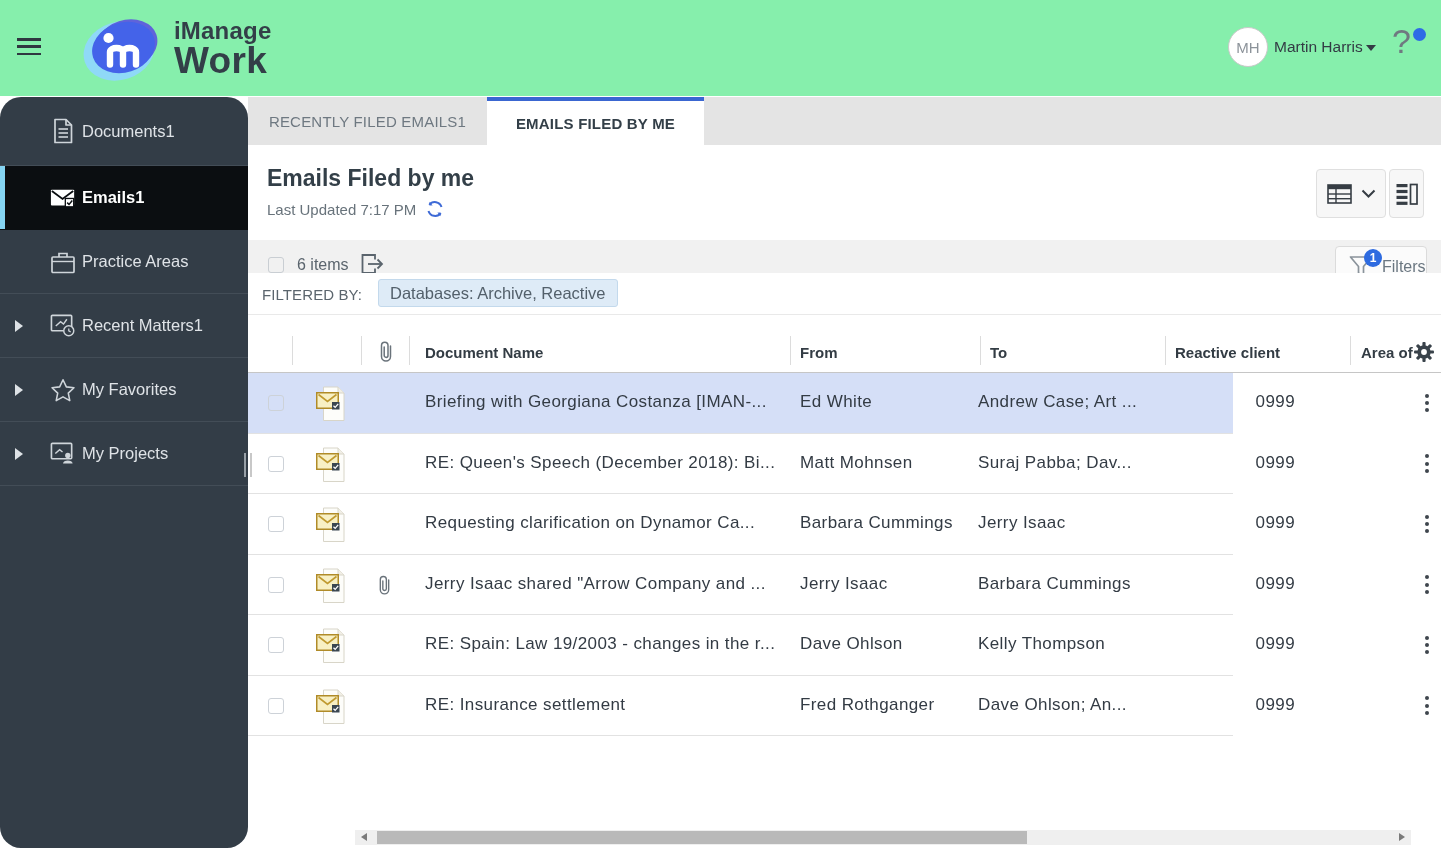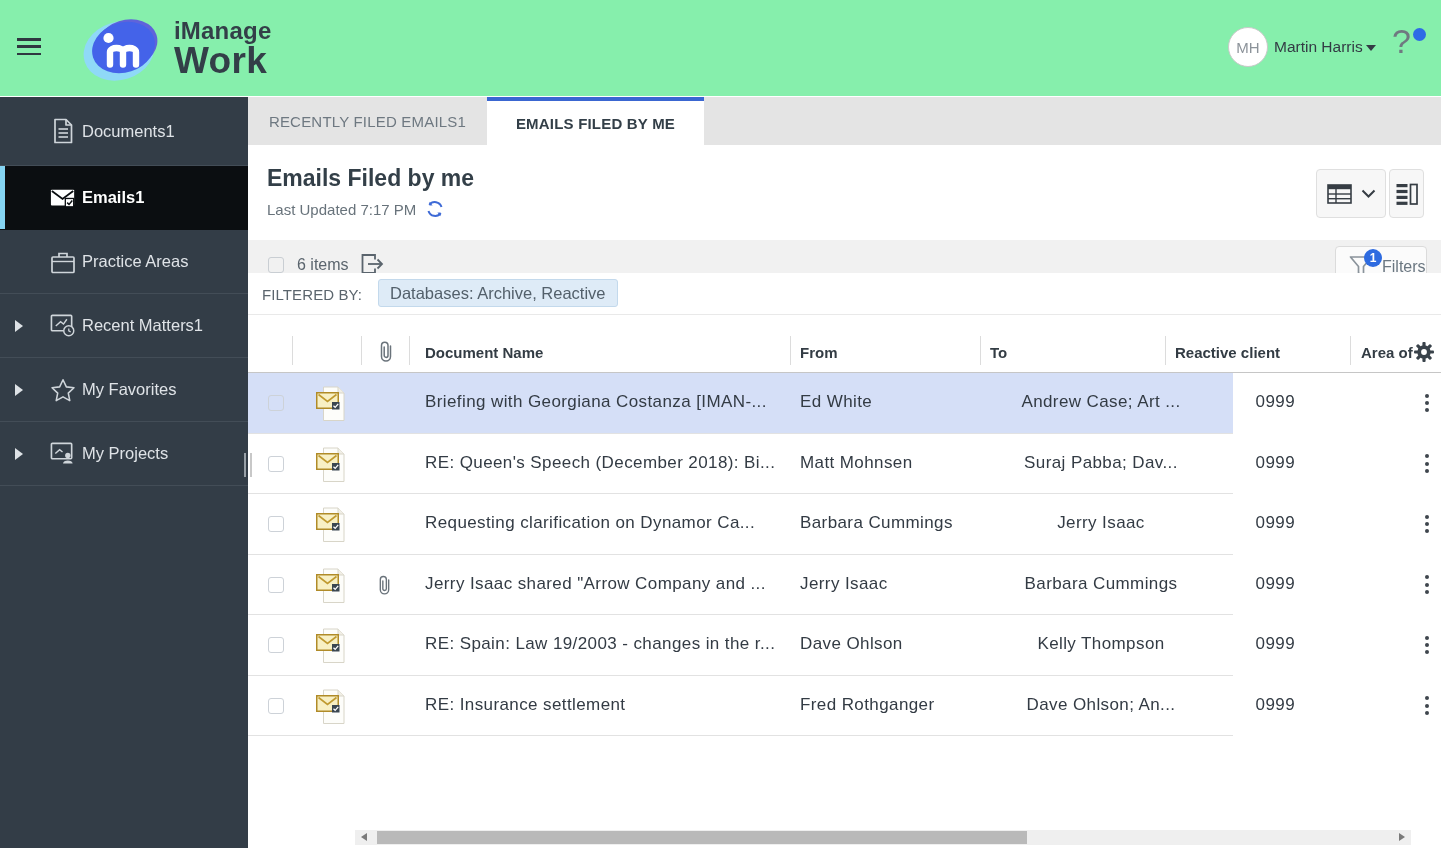--- a/index.html
+++ b/index.html
@@ -19,21 +19,21 @@
   .search-input::placeholder { color:#9AA1A7; }
   .search-btn { width:43px; height:40px; background:#F1F1F1; border:1px solid #CBCBCB; display:flex; align-items:center; justify-content:center; cursor:pointer; }
   .avatar { position:absolute; left:1228px; top:27px; width:40px; height:40px; border:1px solid #C9C9C9; border-radius:50%; display:flex; align-items:center; justify-content:center; font-size:15px; color:#8C939A; background:#fff; }
   .user-name { position:absolute; left:1274px; top:38px; font-size:15.5px; color:#333B44; cursor:pointer; }
   .user-caret { position:absolute; left:1366px; top:45px; width:0; height:0; border-left:5.5px solid transparent; border-right:5.5px solid transparent; border-top:6.5px solid #333B44; cursor:pointer; }
   .help { position:absolute; left:1392px; top:26px; width:38px; height:40px; cursor:pointer; }
   .help-q { position:absolute; left:0; top:-4px; font-size:34px; font-weight:400; color:#6F7980; font-family:"Liberation Sans", sans-serif; }
   .help-dot { position:absolute; left:21px; top:2px; width:13px; height:13px; border-radius:50%; background:#2E6BE6; }
 
   
-  .sidebar { position:absolute; left:0; top:97px; width:248px; height:751px; background:#333D47; }
+  .sidebar { position:absolute; left:0; top:97px; width:248px; height:751px; background:#333D47;border-radius:21px; }
   .side-item { position:relative; height:64px; border-bottom:1px solid #434D57; display:flex; align-items:center; cursor:pointer; }
   .side-item:first-child { height:69px; }
   .side-caret { position:absolute; left:15px; width:0; height:0; border-top:6px solid transparent; border-bottom:6px solid transparent; border-left:8px solid #DEE2E6; }
   .side-icon { position:absolute; left:50px; width:26px; height:26px; display:flex; align-items:center; justify-content:center; }
   .side-label { position:absolute; left:82px; font-size:16.5px; color:#DFE3E7; white-space:nowrap; }
   .side-item.active { background:#0B0E11; border-bottom-color:#0B0E11; }
   .side-item.active::before { content:""; position:absolute; left:0; top:0; bottom:0; width:5px; background:#85D4F2; }
   .side-item.active .side-label { color:#FFFFFF; font-weight:700; }
   .side-scroll-thumb { position:absolute; left:244px; top:356px; width:2px; height:24px; background:#98A0A7; }
 
@@ -77,21 +77,21 @@
 
   .rows { position:absolute; left:0; top:276px; width:985px; }
   .row { position:relative; height:60.5px; border-bottom:1px solid #E2E2E2; background:#fff; cursor:pointer; }
   .row.selected { background:#D5DFF7; }
   .row .checkbox { position:absolute; left:20px; top:22px; border-color:#CDD2D8; }
   .row-mailicon { position:absolute; left:68px; top:13px; }
   .row-clip { position:absolute; left:130px; top:19px; }
   .cell { position:absolute; top:19px; font-size:17px; letter-spacing:0.4px; color:#333B44; white-space:nowrap; overflow:hidden; }
   .cell.name { left:177px; width:358px; }
   .cell.from { left:552px; width:182px; }
-  .cell.to { left:764px; width:178px;text-align:center; }
+  .cell.to { left:730px; width:178px; }
   .cell.client { left:927px; width:120px;text-align:right; }
   .kebab { position:absolute; left:1172px; top:16px; width:14px; height:28px; display:flex; flex-direction:column; align-items:center; justify-content:center; gap:3.2px; background:none; border:none; cursor:pointer; }
   .kebab i { width:4px; height:4px; border-radius:50%; background:#3F464D; }
 
   .main-scroll-mark { position:absolute; left:2px; top:356px; width:2px; height:24px; background:#C8C8C8; }
 
   .hscroll { position:absolute; left:107px; top:733px; width:1056px; height:15px; background:#EFEFEF; }
   .hscroll-thumb { position:absolute; left:22px; top:1px; width:650px; height:13px; background:#B9B9B9; }
   .hs-arrow { position:absolute; top:3px; width:0; height:0; cursor:pointer; }
   .hs-arrow.left { left:6px; border-top:4.5px solid transparent; border-bottom:4.5px solid transparent; border-right:6px solid #7A7A7A; }

